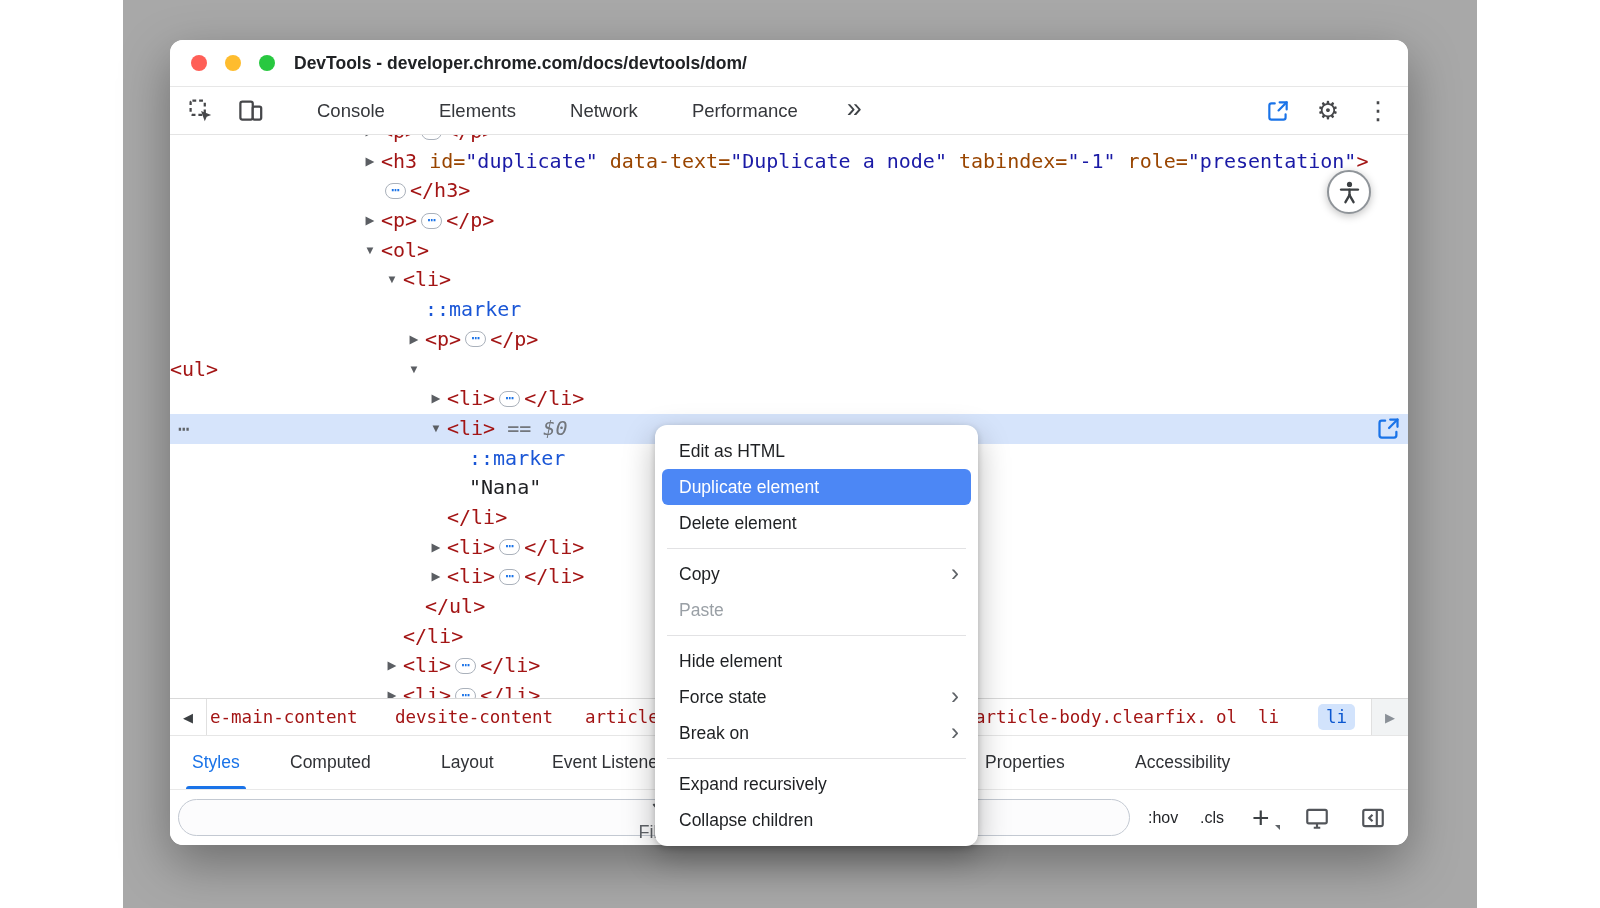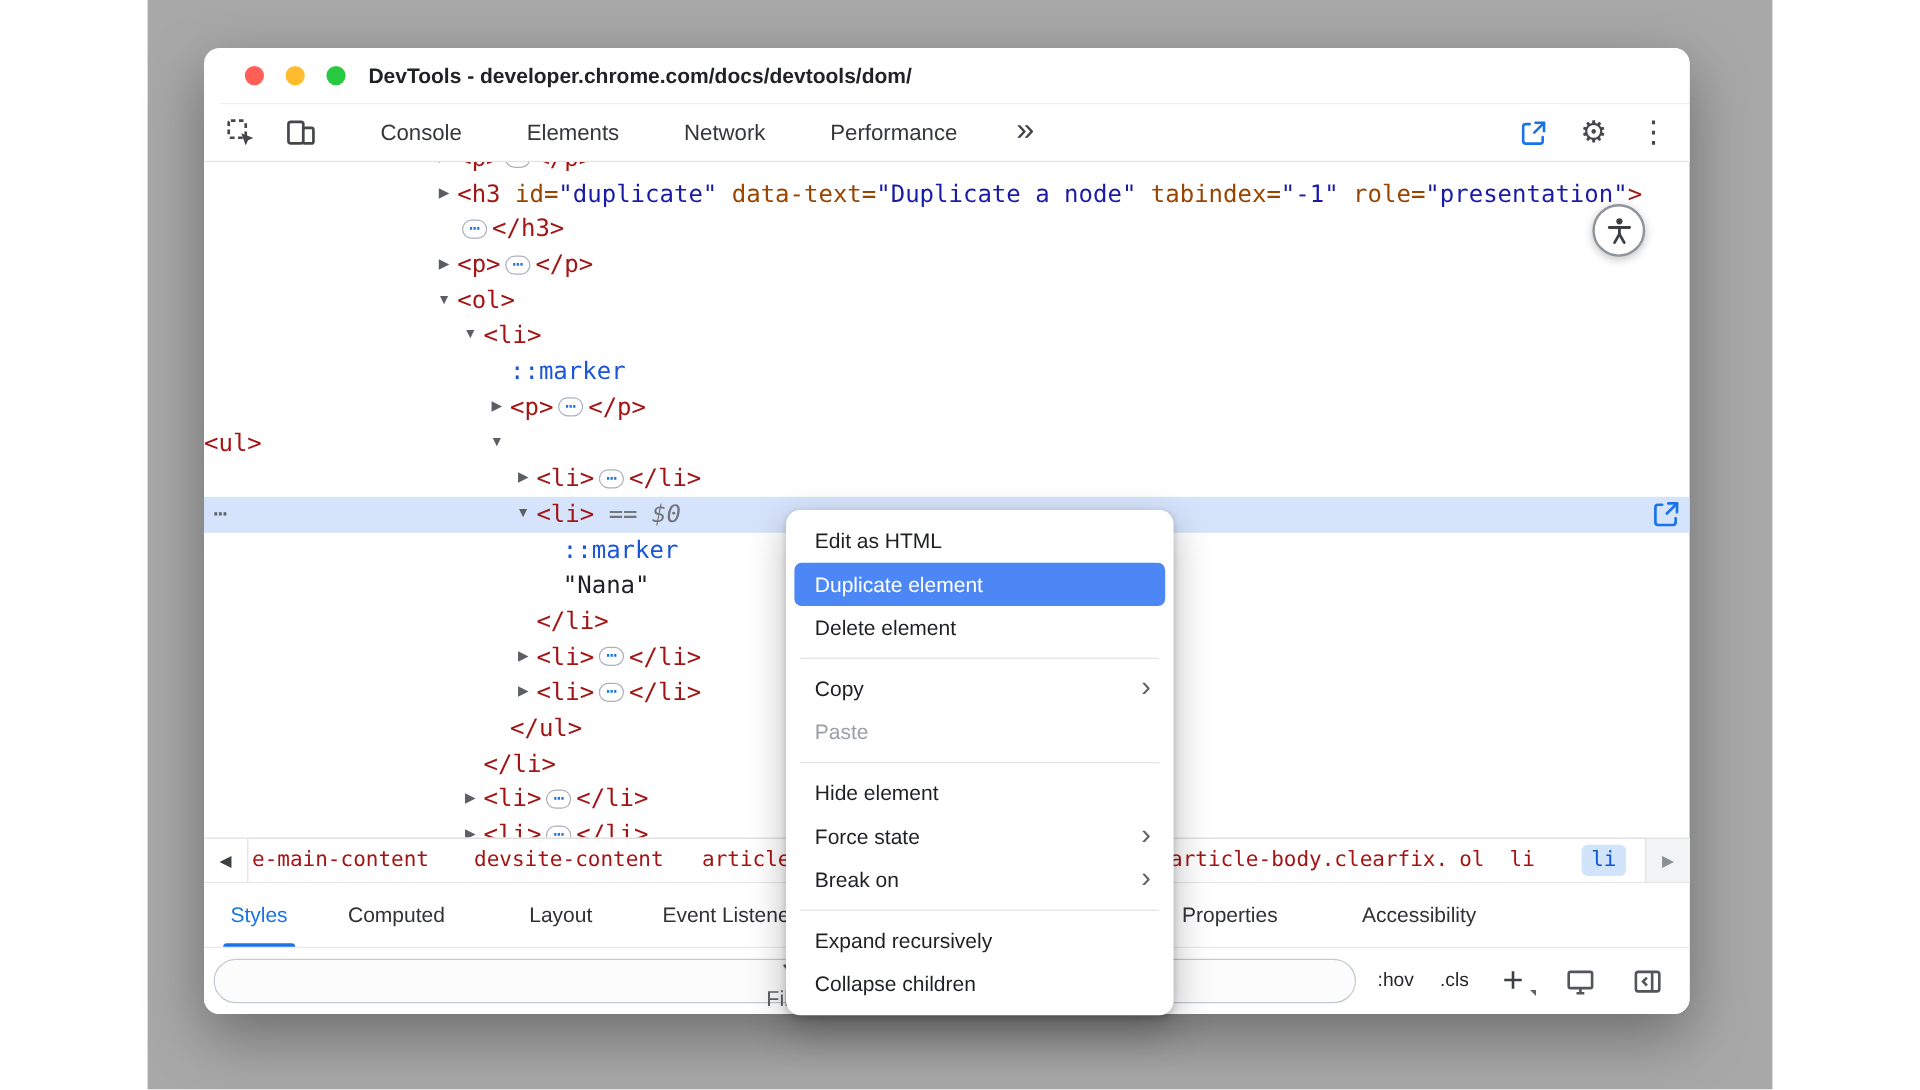--- a/index.html
+++ b/index.html
@@ -11,21 +11,21 @@
   *{box-sizing:border-box;margin:0;padding:0;}
   html,body{width:1600px;height:908px;overflow:hidden;background:#fff;
     font-family:"Liberation Sans",sans-serif;position:relative;}
   button{background:none;border:none;font:inherit;padding:0;cursor:default;}
 
   .backdrop{position:absolute;left:123px;top:0;width:1354px;height:908px;background:var(--backdrop);}
 
   .window{position:absolute;left:170px;top:40px;width:1238px;height:805px;background:#fff;
     border-radius:13px;box-shadow:0 18px 50px rgba(0,0,0,.35);z-index:10;}
 
-  .titlebar{position:absolute;top:0;left:13px;right:0;height:47px;display:flex;align-items:center;
+  .titlebar{position:absolute;top:0;left:0;right:0;height:47px;display:flex;align-items:center;
     border-bottom:1px solid #e7e7e7;border-radius:13px 13px 0 0;background:#fff;}
   .lights{display:flex;gap:18px;padding-left:21px;}
   .light{width:16px;height:16px;border-radius:50%;display:inline-block;}
   .light.close{background:var(--traffic-close);} .light.min{background:var(--traffic-minimize);}
   .light.max{background:var(--traffic-zoom);}
   .title{margin-left:19px;font-size:17.5px;font-weight:700;color:#202225;}
 
   .toolbar{position:absolute;top:47px;left:0;right:0;height:48px;display:flex;align-items:center;
     border-bottom:1px solid #e4e4e4;background:#fff;}
   .tbicon{margin-left:16px;width:28px;height:28px;display:flex;align-items:center;justify-content:center;}

